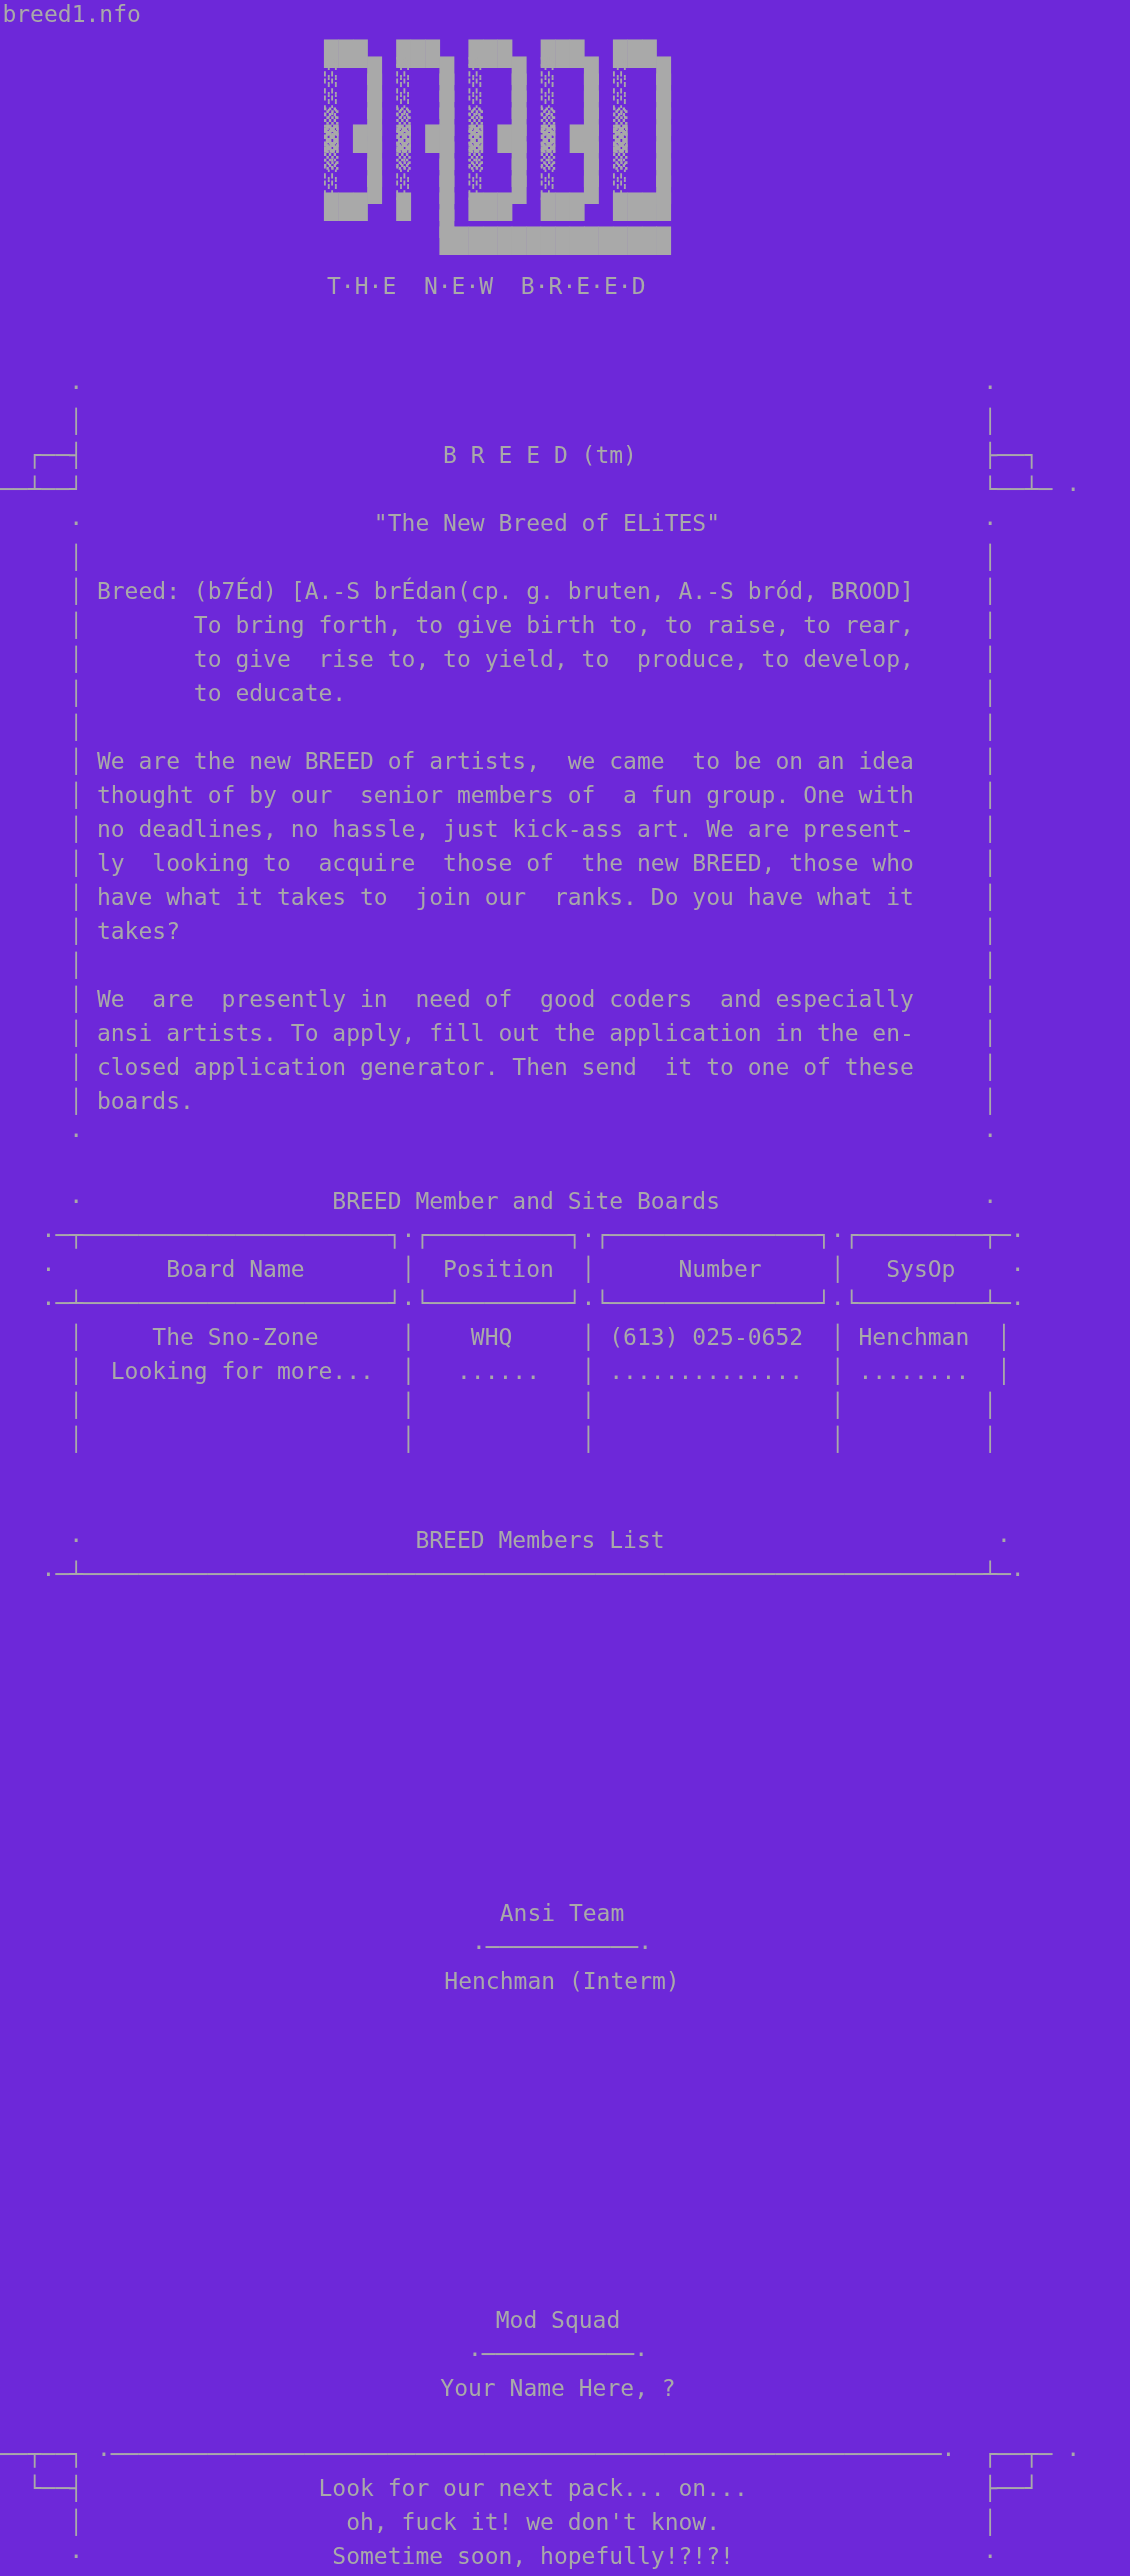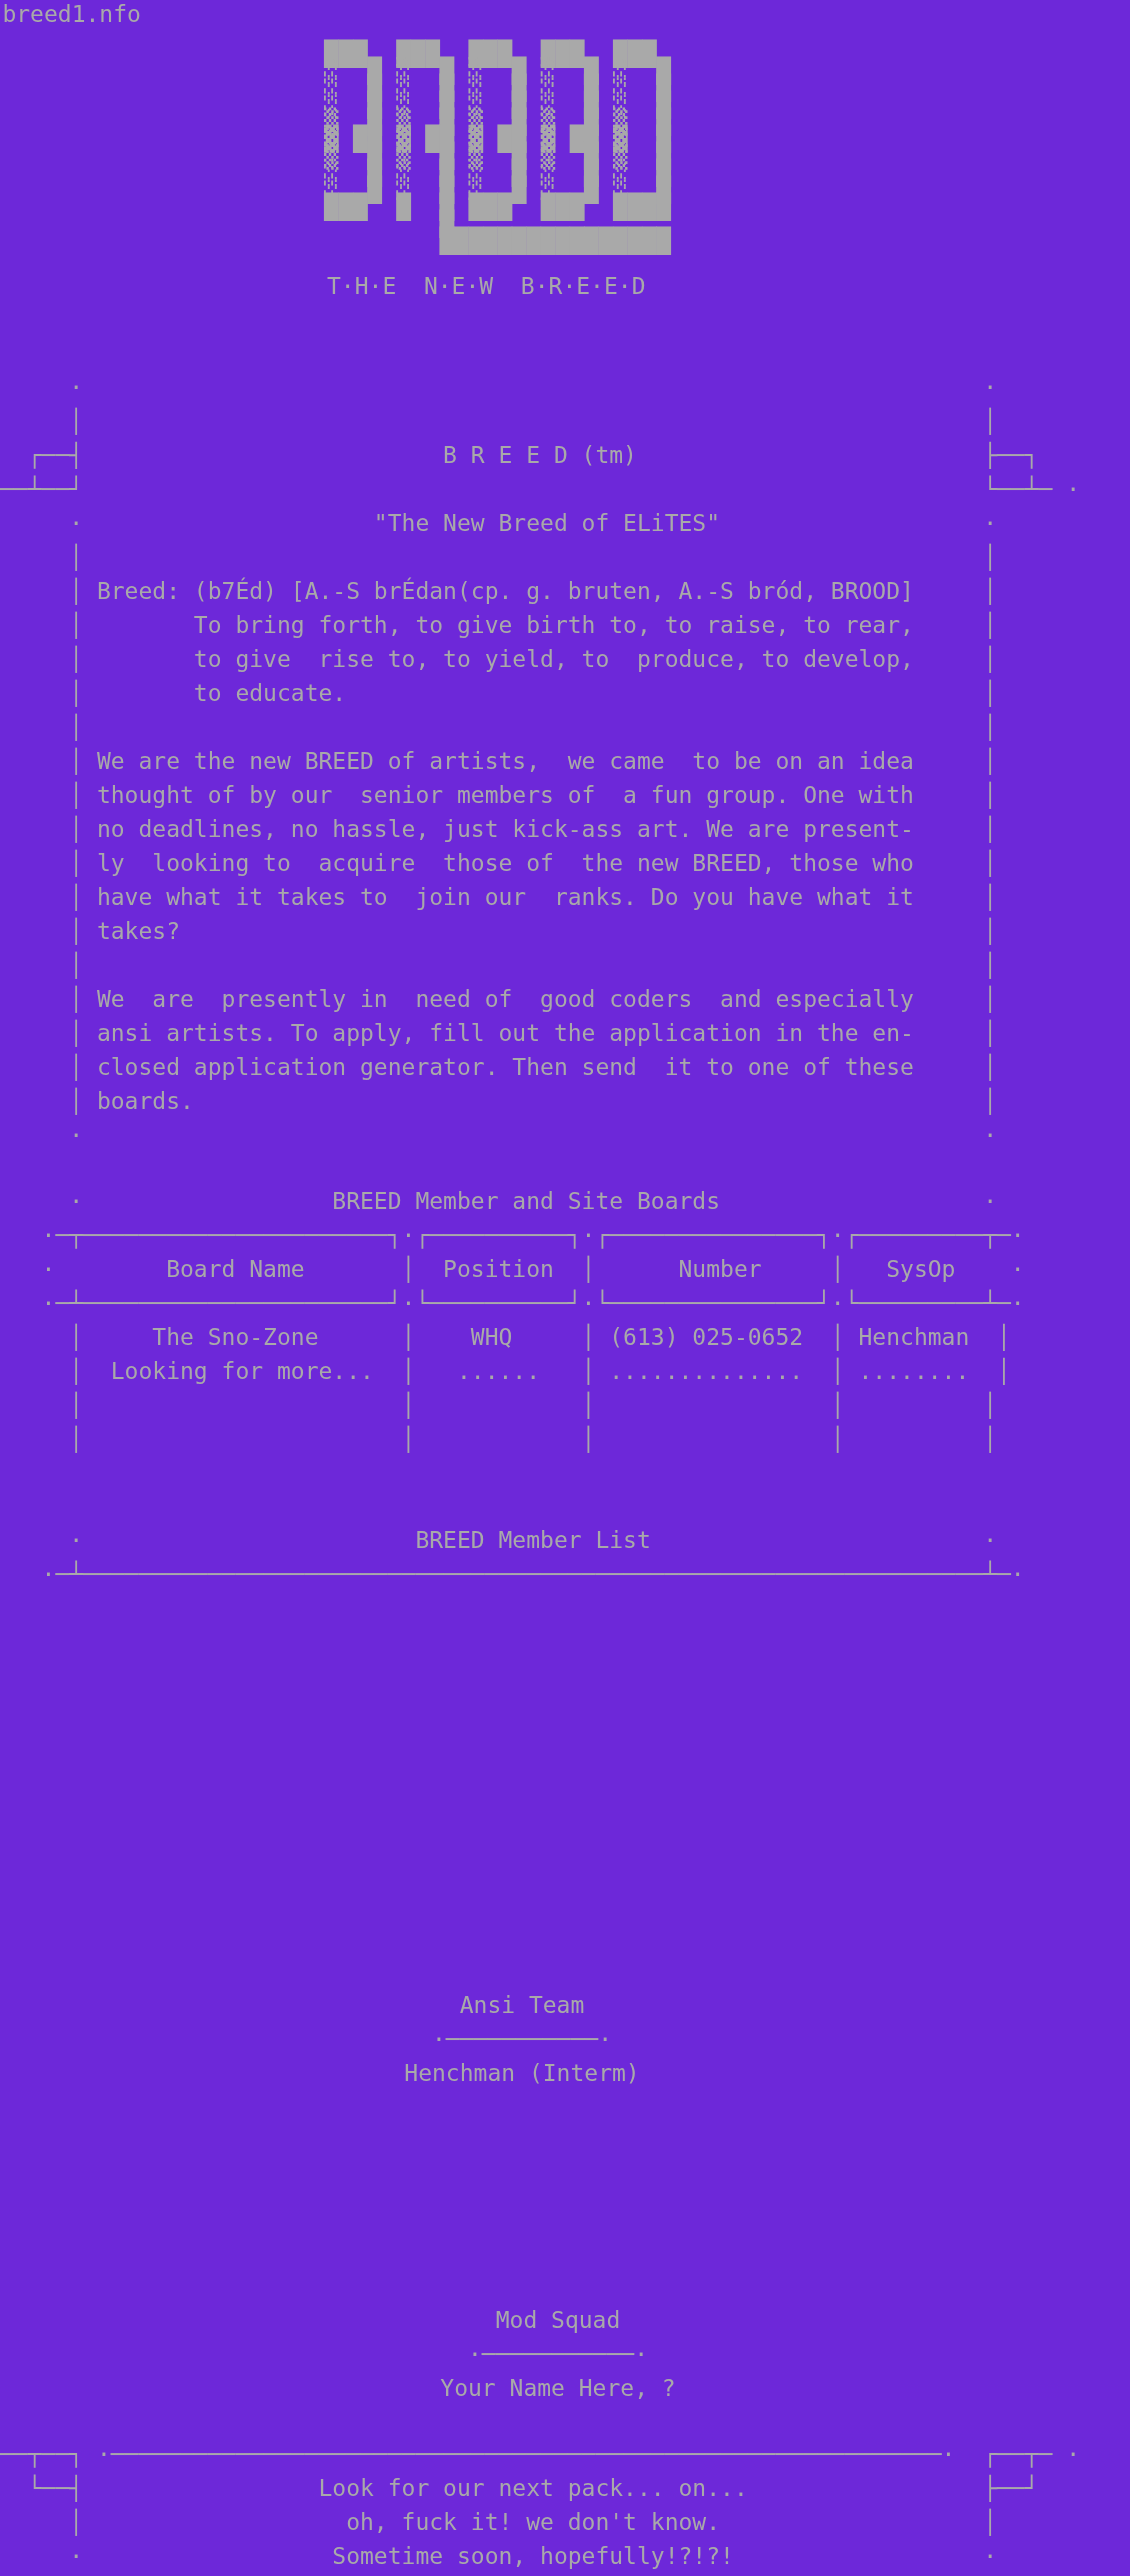--- a/index.html
+++ b/index.html
@@ -27,21 +27,21 @@
     font-size: 24px;
     line-height: 17px;
   }
   .tagline { top: 269px; left: 327px; }
   .intro  { top: 370px; }
   .boards { top: 1184px; }
   .mlhead { top: 1523px; }
   .sect   { width: 1044px; text-align: center; }
   .s0 { top: 1624px; }
   .s1 { top: 1760px; }
-  .s2 { top: 1988px; }
+  .s2 { top: 1896px; padding-left: 40px; }
   .s3 { top: 2031px; }
   .s4 { top: 2167px; }
   .s5 { top: 2303px; padding-left: 36px; }
   .footer { top: 2437px; }
 </style>
 </head>
 <body>
 
 <div class="screen">
 
@@ -88,21 +88,21 @@
 
   <pre class="txt boards">     ·                  BREED Member and Site Boards                   ·
    ·─┬──────────────────────┐·┌──────────┐·┌───────────────┐·┌─────────┬─·
    ·        Board Name       │  Position  │      Number     │   SysOp    ·
    ·─┴──────────────────────┘·└──────────┘·└───────────────┘·└─────────┴─·
      │     The Sno-Zone      │    WHQ     │ (613) 025-0652  │ Henchman  │
      │  Looking for more...  │   ......   │ ..............  │ ........  │
      │                       │            │                 │          │
      │                       │            │                 │          │</pre>
 
-  <pre class="txt mlhead">     ·                        BREED Member List                        ·
+  <pre class="txt mlhead">     ·                        BREED Members List                        ·
    ·─┴─────────────────────────────────────────────────────────────────┴─·</pre>
 
 
 
   <pre class="txt sect s2">Ansi Team
 ·───────────·
 Henchman (Interm)</pre>
 
 
 

